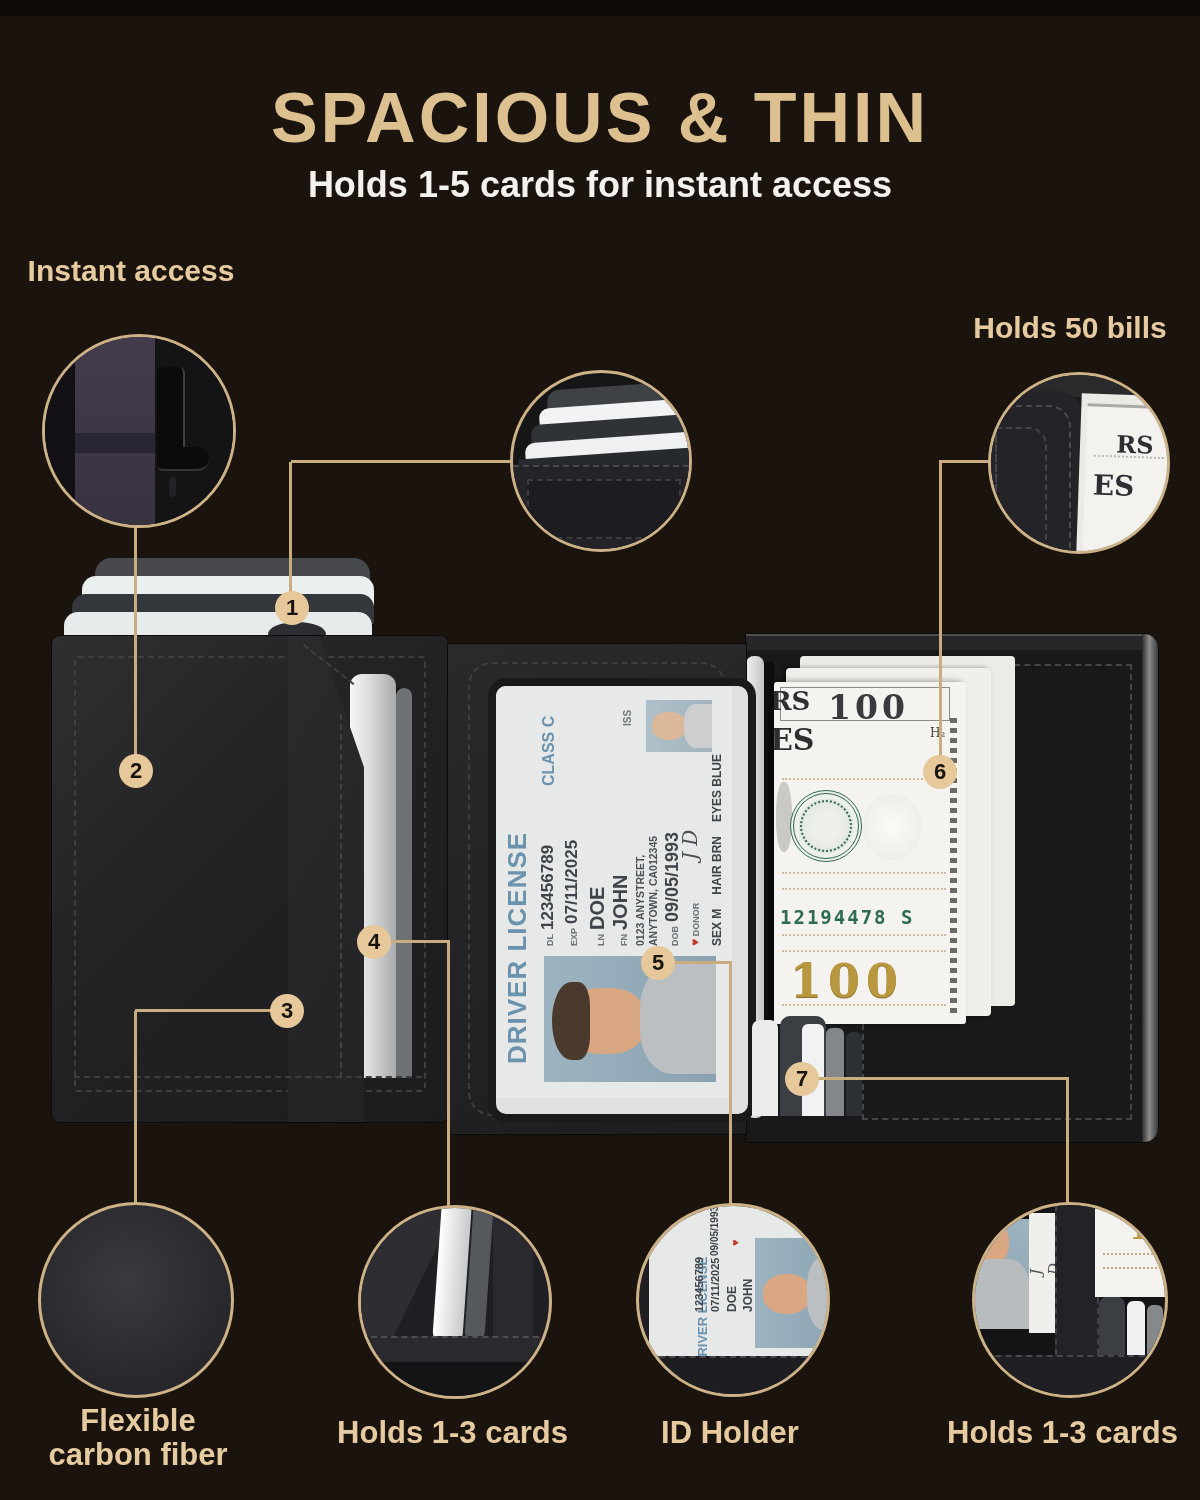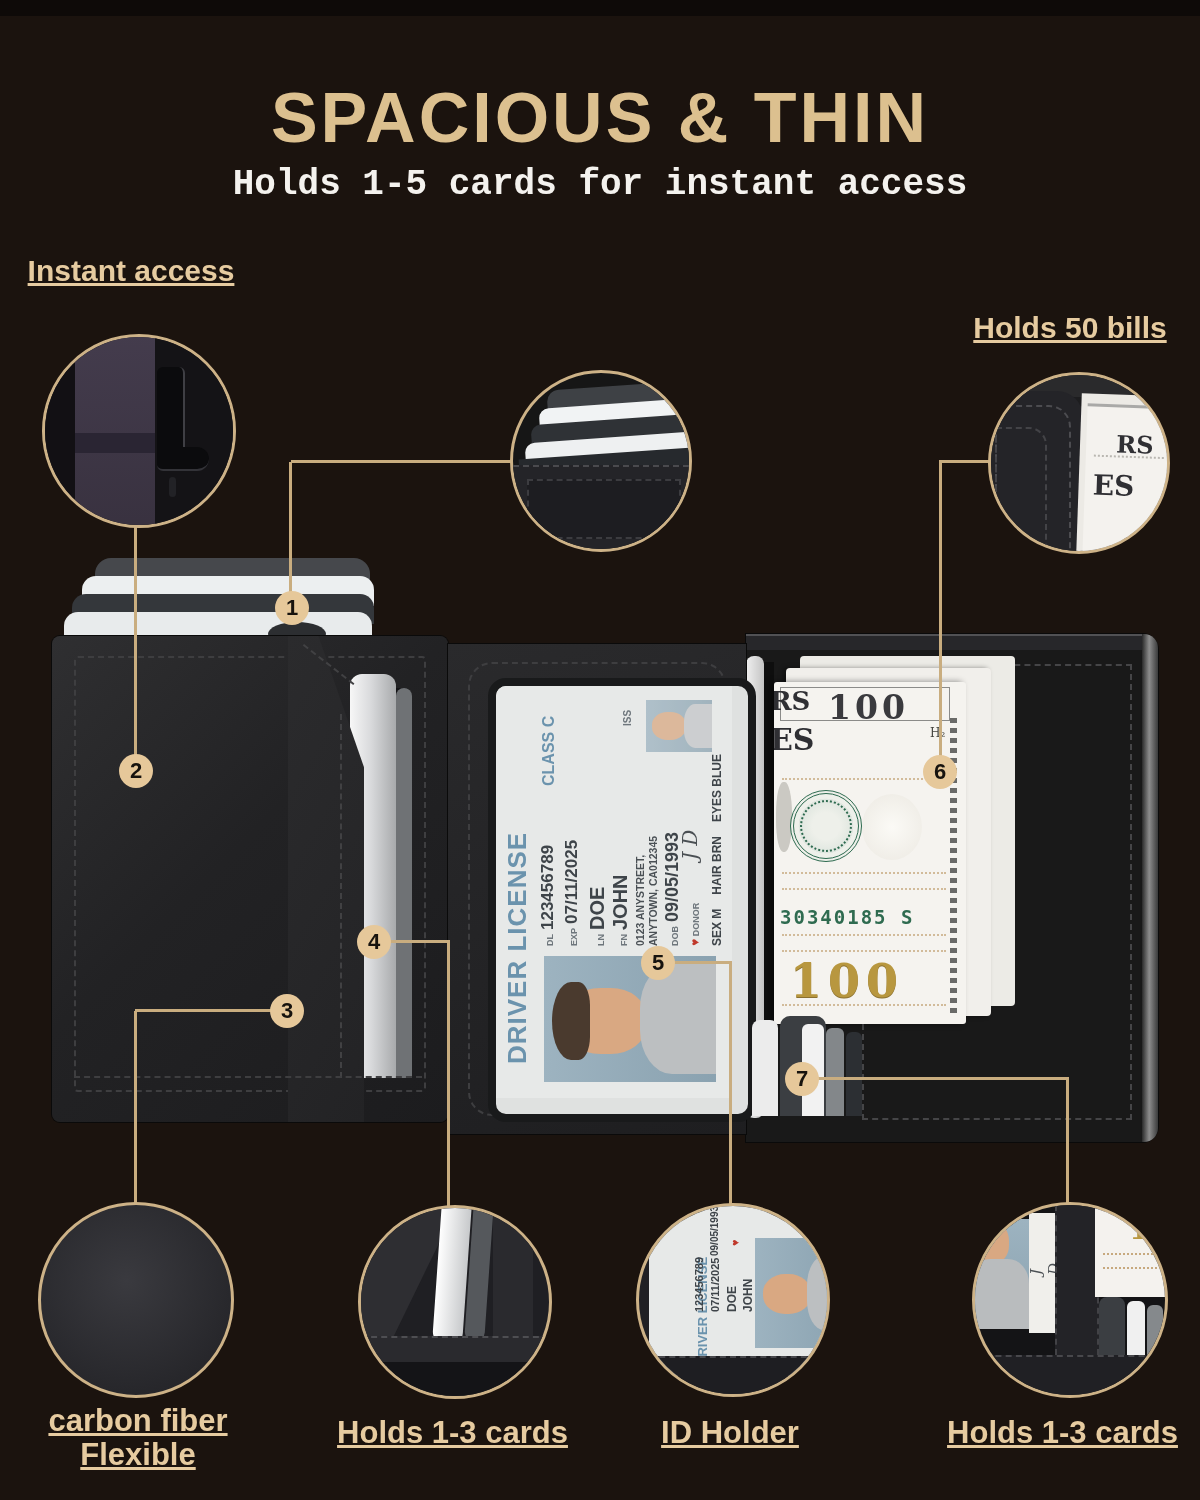--- a/index.html
+++ b/index.html
@@ -2,22 +2,22 @@
 <html><head>
 <meta charset="utf-8">
 <style>
   html,body{margin:0;padding:0;background:#0e0a08;}
   .stage{position:relative;width:1200px;height:1500px;margin:16px auto;overflow:hidden;
          background:#1b130e;font-family:"Liberation Sans",sans-serif;}
   .abs{position:absolute;}
   
   .title{left:0;width:1200px;top:62px;text-align:center;font-size:70px;font-weight:bold;
          letter-spacing:3px;color:#dcc08f;}
-  .subtitle{left:0;width:1200px;top:148px;text-align:center;font-size:36px;font-weight:bold;color:#f4f2ee;font-family:Liberation Mono, monospace;}
-  .lbl{color:#e6cba0;font-weight:bold;text-align:center;line-height:1.1;font-size:30px;z-index:18;text-decoration:underline;}
+  .subtitle{left:0;width:1200px;top:148px;text-align:center;font-size:36px;font-weight:bold;color:#f4f2ee;}
+  .lbl{color:#e6cba0;font-weight:bold;text-align:center;line-height:1.1;font-size:30px;z-index:18;}
   .lbl2{font-size:31px;}
   
   .line{background:#c9ad7f;z-index:14;}
   .badge{width:34px;height:34px;border-radius:50%;background:#e6c89a;color:#17130e;
          font-size:22px;font-weight:bold;display:flex;align-items:center;justify-content:center;z-index:16;}
   .bubble{border-radius:50%;border:3px solid #cdb287;overflow:hidden;z-index:15;background:#1a181b;}
   .bubble *{position:absolute;}
   
   .stitch{border:2px dashed #3e3e40;}
   .leather-l{background:linear-gradient(135deg,#2f2f31 0%,#222224 45%,#1c1c1e 100%);}
@@ -163,21 +163,21 @@
     <div class="abs" style="position:absolute;left:176px;top:36px;width:7px;height:300px;background:repeating-linear-gradient(180deg,#6a6a68 0 5px,transparent 5px 10px);"></div>
     <div class="abs" style="position:absolute;left:2px;top:100px;width:16px;height:70px;background:#cbc9c3;border-radius:45%;"></div>
     <div class="abs seal" style="position:absolute;left:16px;top:108px;width:64px;height:64px;"></div>
     <div class="abs" style="position:absolute;left:88px;top:112px;width:60px;height:66px;border-radius:50%;background:radial-gradient(circle,#fbfaf6,#ece9e2);"></div>
     <div class="abs script-line" style="position:absolute;left:8px;top:96px;width:160px;"></div>
     <div class="abs script-line" style="position:absolute;left:8px;top:190px;width:164px;"></div>
     <div class="abs script-line" style="position:absolute;left:8px;top:206px;width:164px;"></div>
     <div class="abs script-line" style="position:absolute;left:8px;top:252px;width:164px;"></div>
     <div class="abs script-line" style="position:absolute;left:8px;top:268px;width:164px;"></div>
     <div class="abs script-line" style="position:absolute;left:8px;top:322px;width:164px;"></div>
-    <div class="abs" style="position:absolute;left:6px;top:224px;font-size:19px;font-weight:bold;color:#2f6b50;letter-spacing:2px;font-family:'DejaVu Sans Mono',monospace;">30340185 S</div>
+    <div class="abs" style="position:absolute;left:6px;top:224px;font-size:19px;font-weight:bold;color:#2f6b50;letter-spacing:2px;font-family:'DejaVu Sans Mono',monospace;">12194478 S</div>
     <div class="abs serif" style="position:absolute;left:16px;top:272px;font-size:46px;font-weight:bold;color:#b8973f;letter-spacing:6px;text-shadow:0 1px 0 #8a7030;">100</div>
   </div>
 
   <div class="abs" style="left:752px;top:1004px;width:26px;height:96px;background:#ececec;border-radius:8px 8px 0 0;z-index:12;"></div>
   <div class="abs" style="left:780px;top:1000px;width:46px;height:100px;background:#3b3e42;border-radius:10px 10px 0 0;z-index:12;"></div>
   <div class="abs" style="left:802px;top:1008px;width:22px;height:92px;background:#f2f2f2;border-radius:6px 6px 0 0;z-index:13;"></div>
   <div class="abs" style="left:826px;top:1012px;width:18px;height:88px;background:#83878a;border-radius:6px 6px 0 0;z-index:13;"></div>
   <div class="abs" style="left:846px;top:1016px;width:16px;height:84px;background:#2c2f33;border-radius:6px 6px 0 0;z-index:13;"></div>
 
   <div class="abs badge" style="left:275px;top:575px;">1</div>
@@ -264,20 +264,20 @@
       <span style="position:absolute;left:8px;top:48px;width:66px;border-bottom:2px dotted #c7a97e;"></span>
       <span style="position:absolute;left:8px;top:62px;width:66px;border-bottom:2px dotted #c7a97e;"></span>
     </div>
     <div style="left:124px;top:92px;width:26px;height:60px;background:#3b3e42;border-radius:8px 8px 0 0;"></div>
     <div style="left:152px;top:96px;width:18px;height:56px;background:#f0f0f0;border-radius:6px 6px 0 0;"></div>
     <div style="left:172px;top:100px;width:16px;height:52px;background:#85898c;border-radius:6px 6px 0 0;"></div>
     <div style="left:0;top:150px;width:100%;height:40px;background:#202024;border-top:2px dashed #48484c;"></div>
   </div>
 
   <div class="abs lbl lbl2" style="left:0;width:276px;top:1388px;">
+    <div>Flexible</div>
     <div>carbon fiber</div>
-    <div>Flexible</div>
   </div>
   <div class="abs lbl lbl2" style="left:310px;width:285px;top:1400px;">Holds 1-3 cards</div>
   <div class="abs lbl lbl2" style="left:640px;width:180px;top:1400px;">ID Holder</div>
   <div class="abs lbl lbl2" style="left:920px;width:285px;top:1400px;">Holds 1-3 cards</div>
 
 </div>
 
 </body></html>

